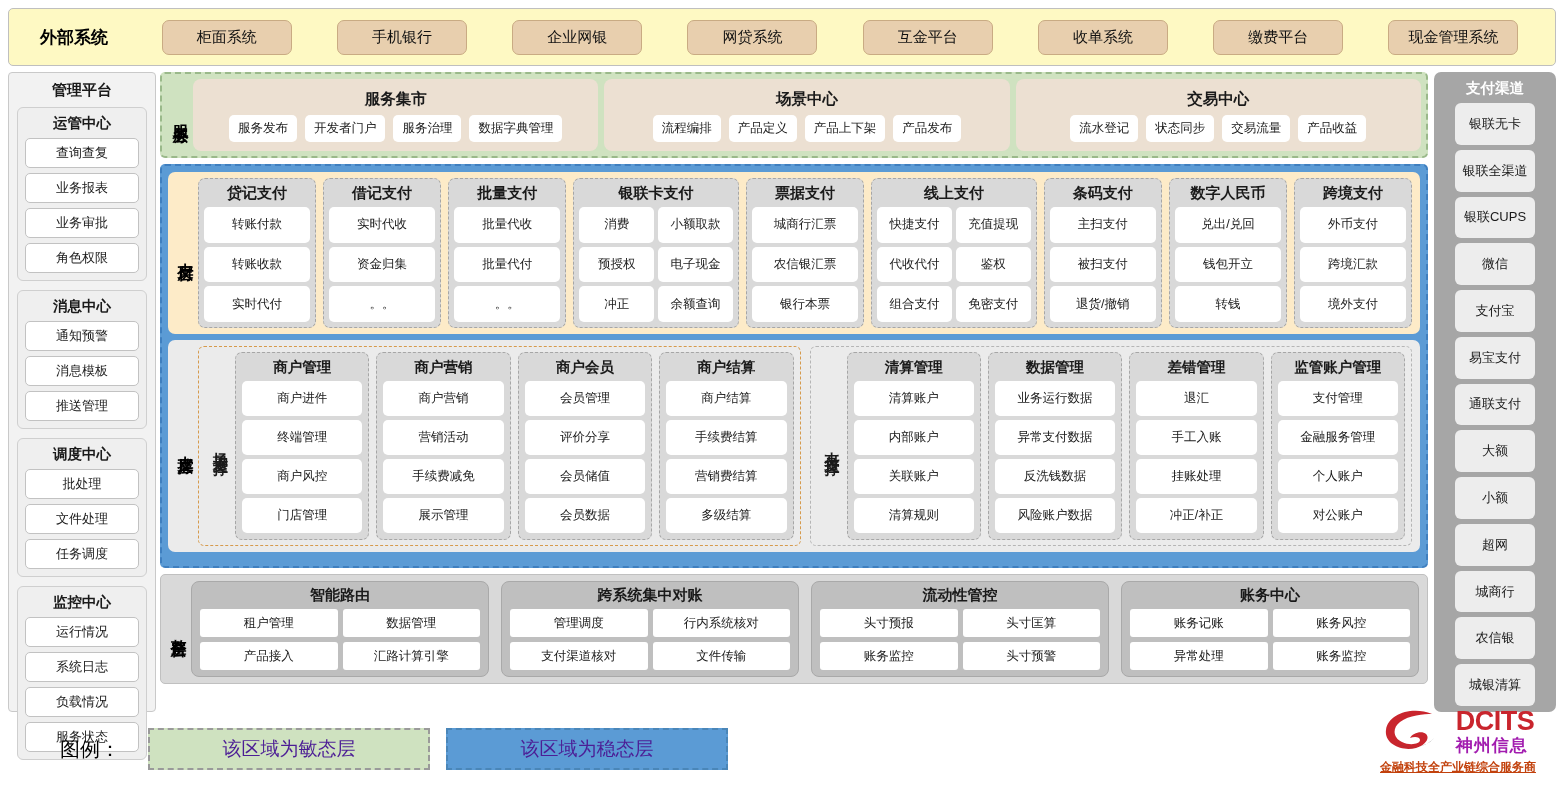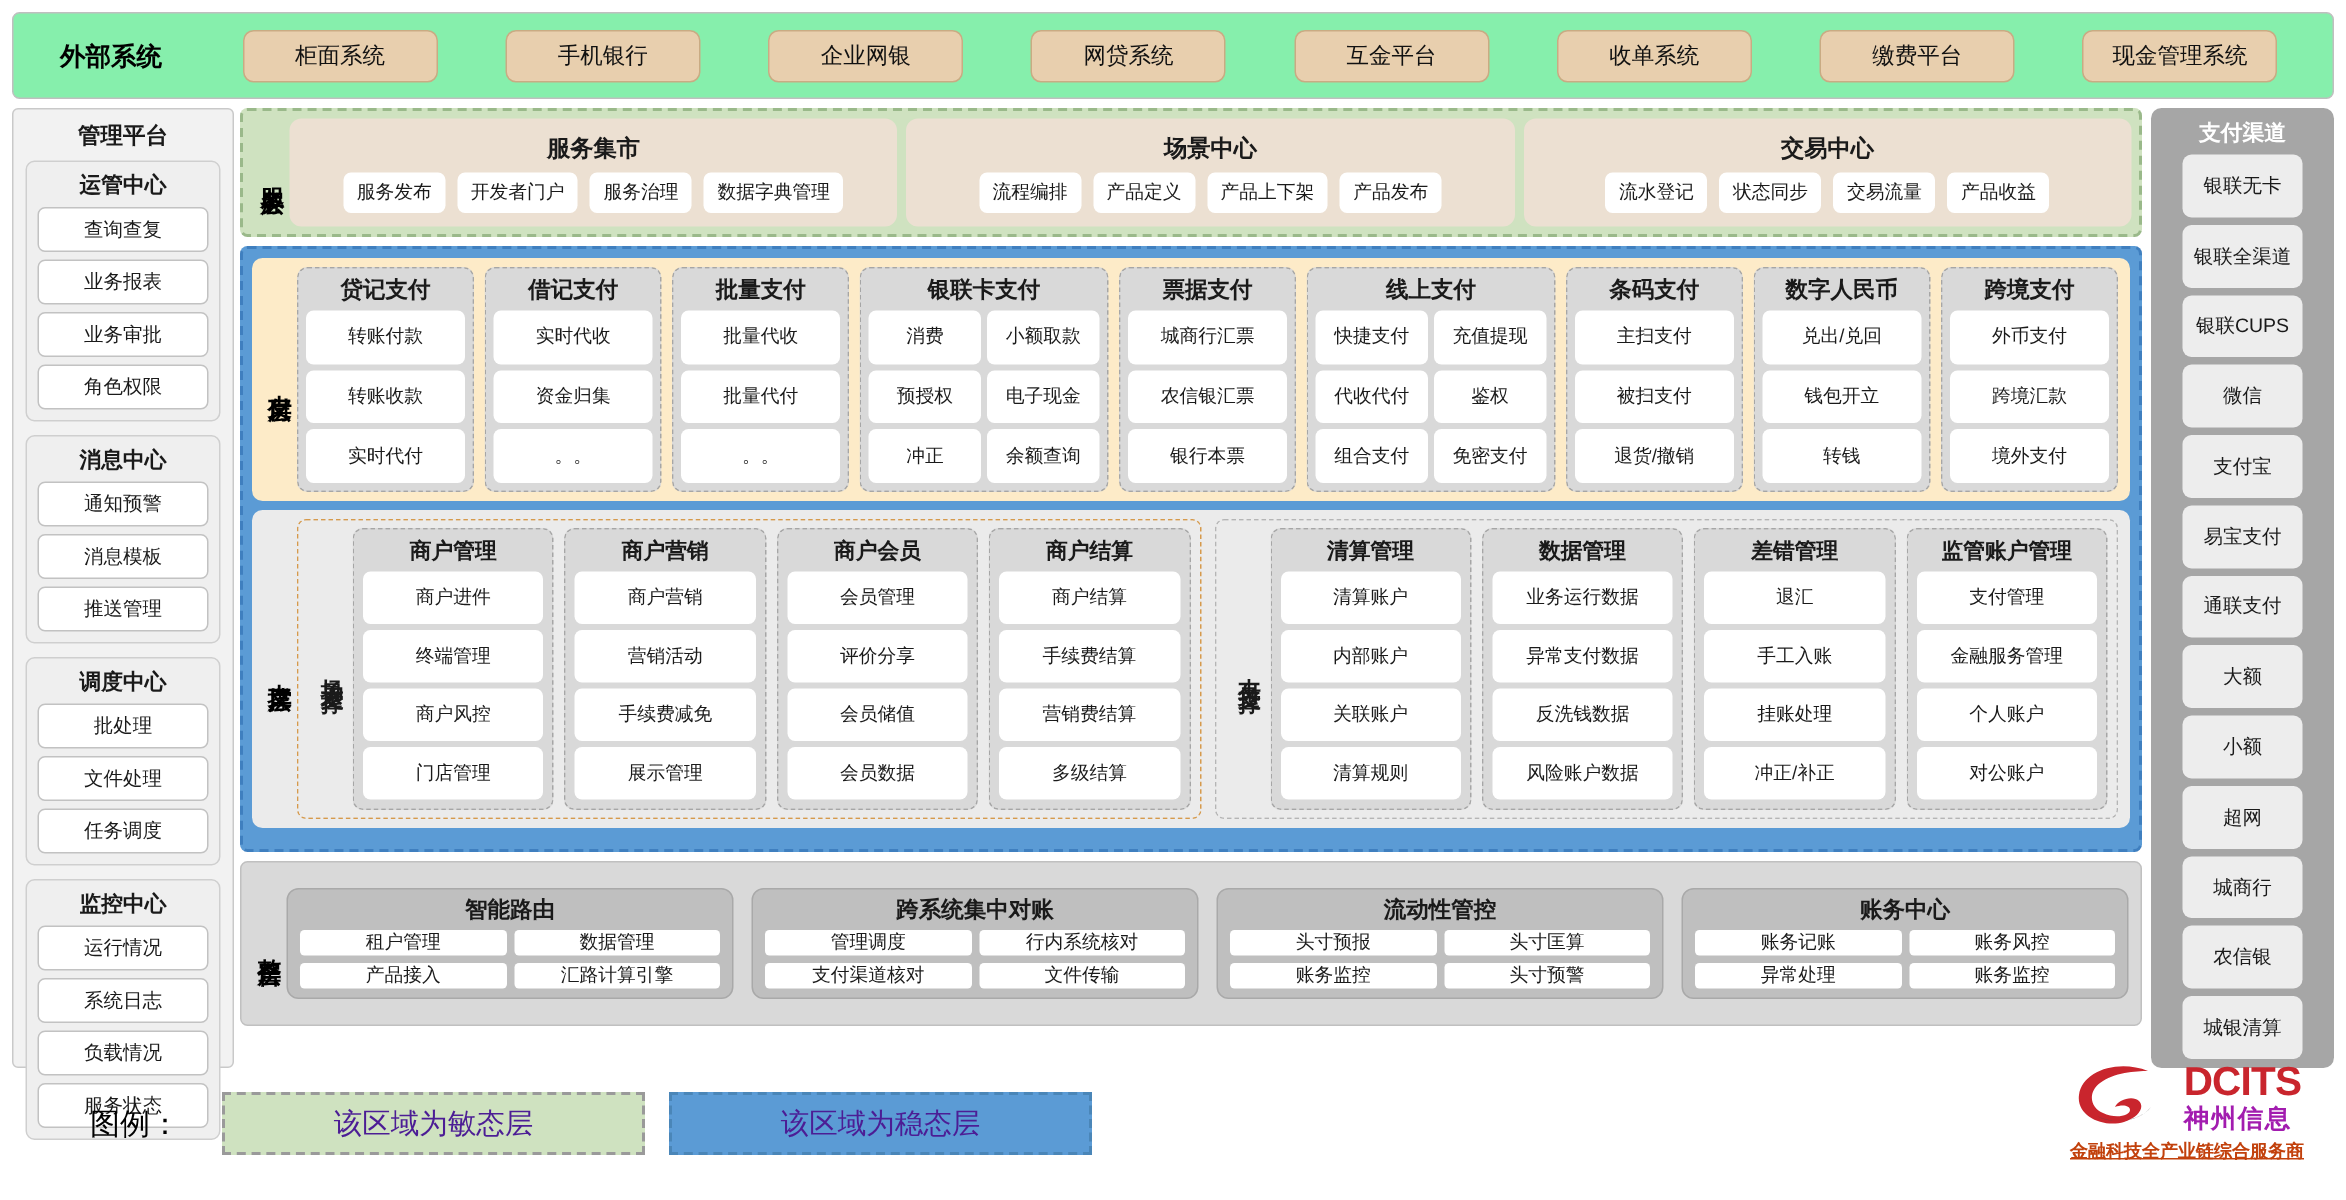--- a/index.html
+++ b/index.html
@@ -9,21 +9,21 @@
     background:#ffffff;
     font-family:"Liberation Sans","DejaVu Sans",sans-serif;
     font-size:13px;color:#1a1a1a;
     overflow:hidden;
   }
   .page{position:relative;width:1564px;height:800px;}
 
   
   .ext-bar{
     position:absolute;left:8px;top:8px;width:1548px;height:58px;
-    background:#86efac;border:1px solid #bfbfbf;border-radius:5px;
+    background:#fef9c3;border:1px solid #bfbfbf;border-radius:5px;
     display:flex;align-items:center;box-sizing:border-box;
   }
   .ext-title{
     width:130px;text-align:center;font-weight:bold;font-size:17px;color:#000;
     flex:0 0 130px;
   }
   .ext-items{flex:1;display:flex;align-items:center;justify-content:space-around;padding-right:14px;}
   .ext-chip{
     background:#e8cfae;border:1px solid #c9ab83;border-radius:7px;
     padding:7px 0;width:128px;text-align:center;font-size:15px;color:#111;
@@ -131,21 +131,21 @@
     background:#fff;border-radius:5px;font-size:12.5px;flex:1;
     display:flex;align-items:center;justify-content:center;white-space:nowrap;
   }
 
   
   .integ{
     position:absolute;left:0;top:502px;width:1268px;height:110px;
     background:#d9d9d9;border:1px solid #c0c0c0;border-radius:5px;
     box-sizing:border-box;display:flex;align-items:stretch;padding:6px 8px 6px 4px;
   }
-  .integ-cards{flex:1;display:flex;gap:12px;align-items:center;}
+  .integ-cards{flex:1;display:flex;gap:12px;}
   .icard{
     flex:1;background:#bfbfbf;border:1px solid #a9a9a9;border-radius:8px;
     padding:3px 8px 6px;box-sizing:border-box;display:flex;flex-direction:column;
   }
   .icard-title{text-align:center;font-weight:bold;font-size:15px;margin:1px 0 4px;}
   .icard-grid{display:grid;grid-template-columns:1fr 1fr;gap:5px;flex:1;}
   .ichip{
     background:#fff;border-radius:3px;font-size:12.5px;
     display:flex;align-items:center;justify-content:center;white-space:nowrap;
   }

